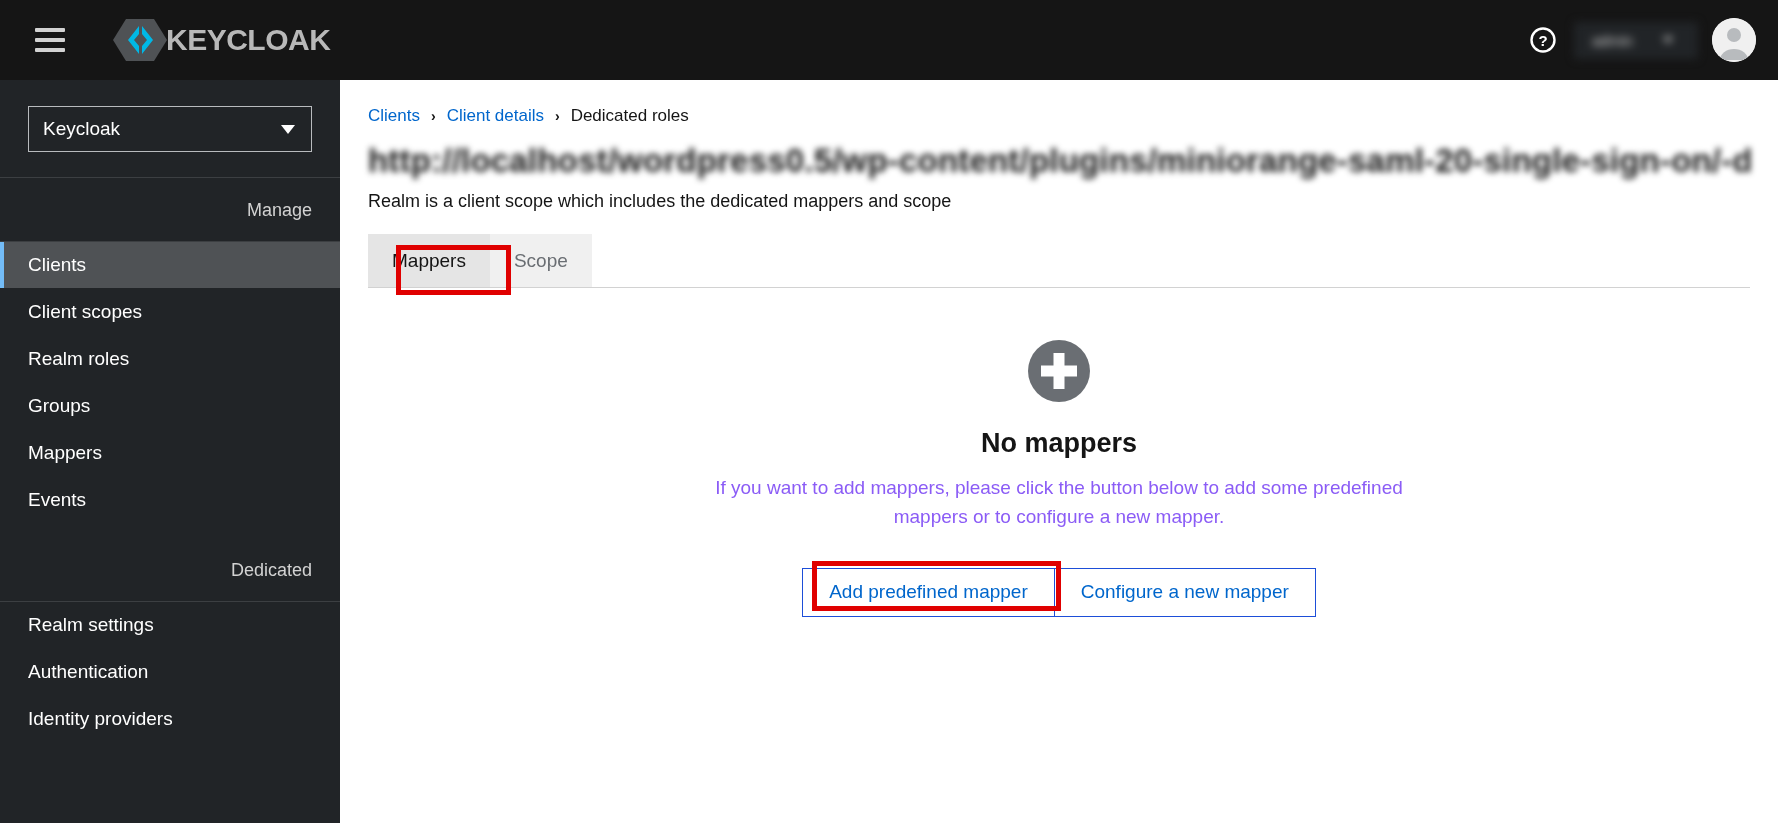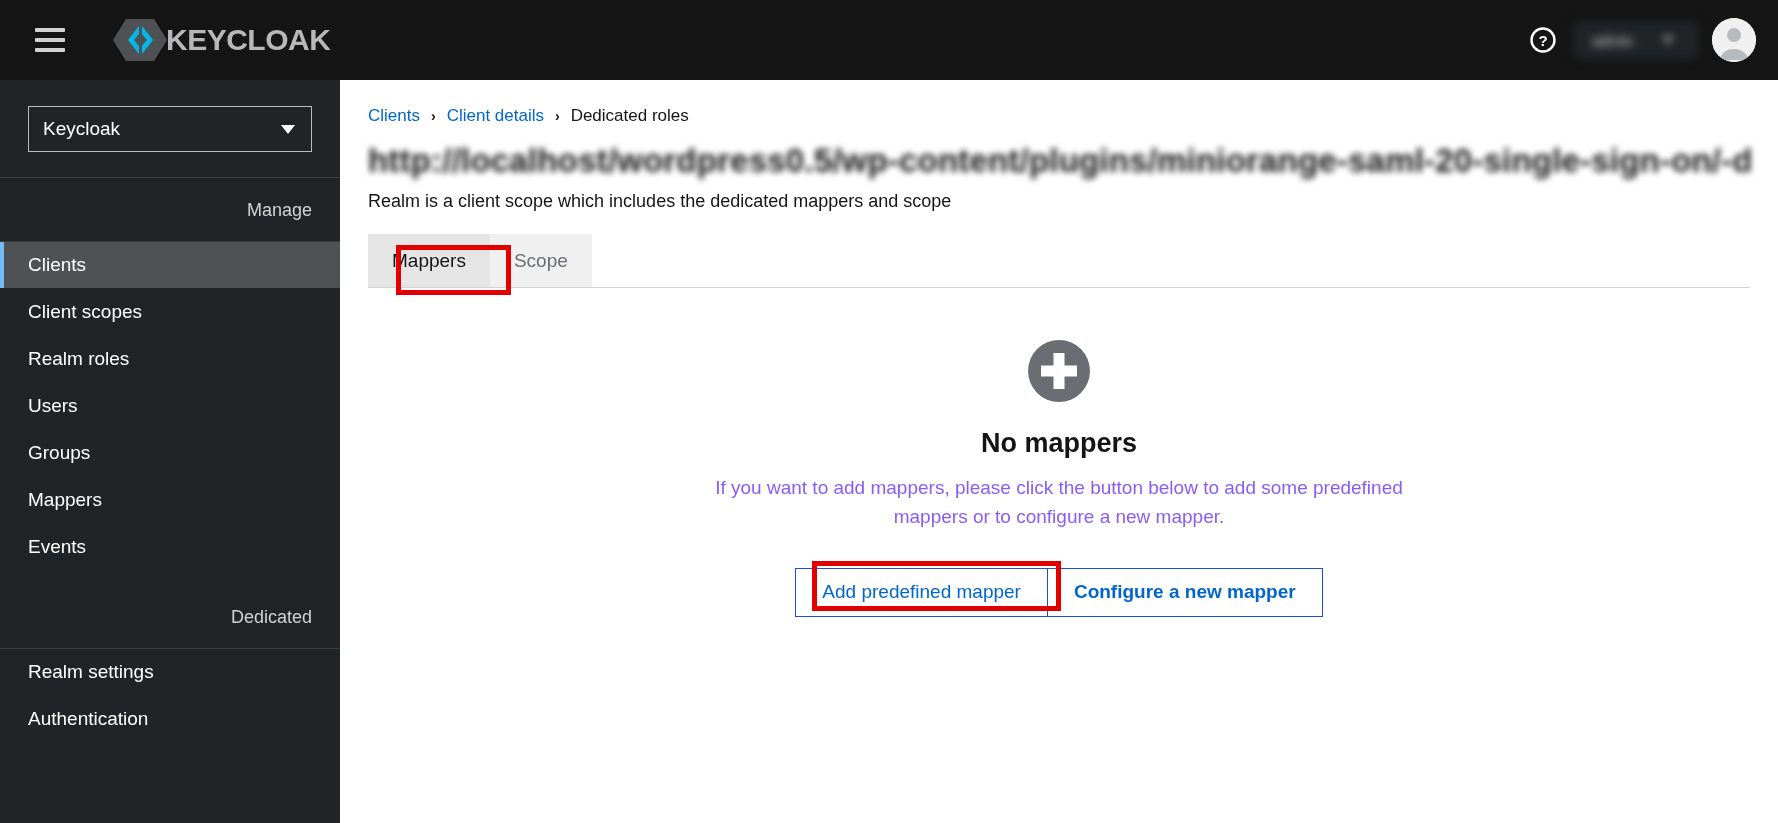--- a/index.html
+++ b/index.html
@@ -107,21 +107,21 @@
   .empty-state { width: 760px; text-align: center; }
   .empty-plus { width: 62px; height: 62px; margin: 0 auto; display: block; }
   .empty-title { font-size: 27px; color: #151515; margin-top: 26px; font-weight: bold; }
   .empty-body { font-size: 19px; color: #8b5cf6; line-height: 1.55; margin-top: 14px;
     max-width: 700px; margin-left: auto; margin-right: auto; }
   .btn-group { display: flex; justify-content: center; margin-top: 36px; }
   .btn-secondary {
     font-family: inherit; font-size: 19px; color: #06c; background: #ffffff;
     border: 1px solid #1d4ed8; padding: 12px 26px; cursor: pointer; line-height: 1.2;
   }
-  .btn-group .btn-secondary + .btn-secondary { margin-left: -1px; font-weight: bold; }
+  .btn-group .btn-secondary + .btn-secondary { margin-left: -1px; }
 
   
   .annot { position: absolute; border: 5px solid #e00000; pointer-events: none; z-index: 40; }
   #annot-mappers-tab { left: 396px; top: 245px; width: 115px; height: 50px; }
   #annot-add-predefined { left: 812px; top: 561px; width: 249px; height: 50px; }
 </style>
 </head>
 <body>
 
 <div id="app">
@@ -179,42 +179,42 @@
         <li class="nav-item active">
             <span>Clients</span>
           </li>
         <li class="nav-item">
             <span>Client scopes</span>
           </li>
         <li class="nav-item">
             <span>Realm roles</span>
           </li>
         <li class="nav-item">
-            <span>Users</span>
-          </li>
-        <li class="nav-item">
             <span>Groups</span>
           </li>
         <li class="nav-item">
             <span>Mappers</span>
           </li>
         <li class="nav-item">
             <span>Events</span>
           </li>
       </ul>
 
       <div class="nav-section-title" style="padding-top:36px">Dedicated</div>
       <div class="nav-divider" style="margin-top:0"></div>
 
       <ul class="nav-list">
         <li class="nav-item">
             <span>Realm settings</span>
           </li>
         <li class="nav-item">
             <span>Authentication</span>
+          </li>
+        <li class="nav-item">
+            <span>Identity providers</span>
           </li>
       </ul>
     </nav>
 
     <section class="main">
       <div class="page-head">
         <div class="breadcrumb">
           <span class="crumb-link">Clients</span>
           <span class="crumb-sep">›</span>
           <span class="crumb-link">Client details</span>

